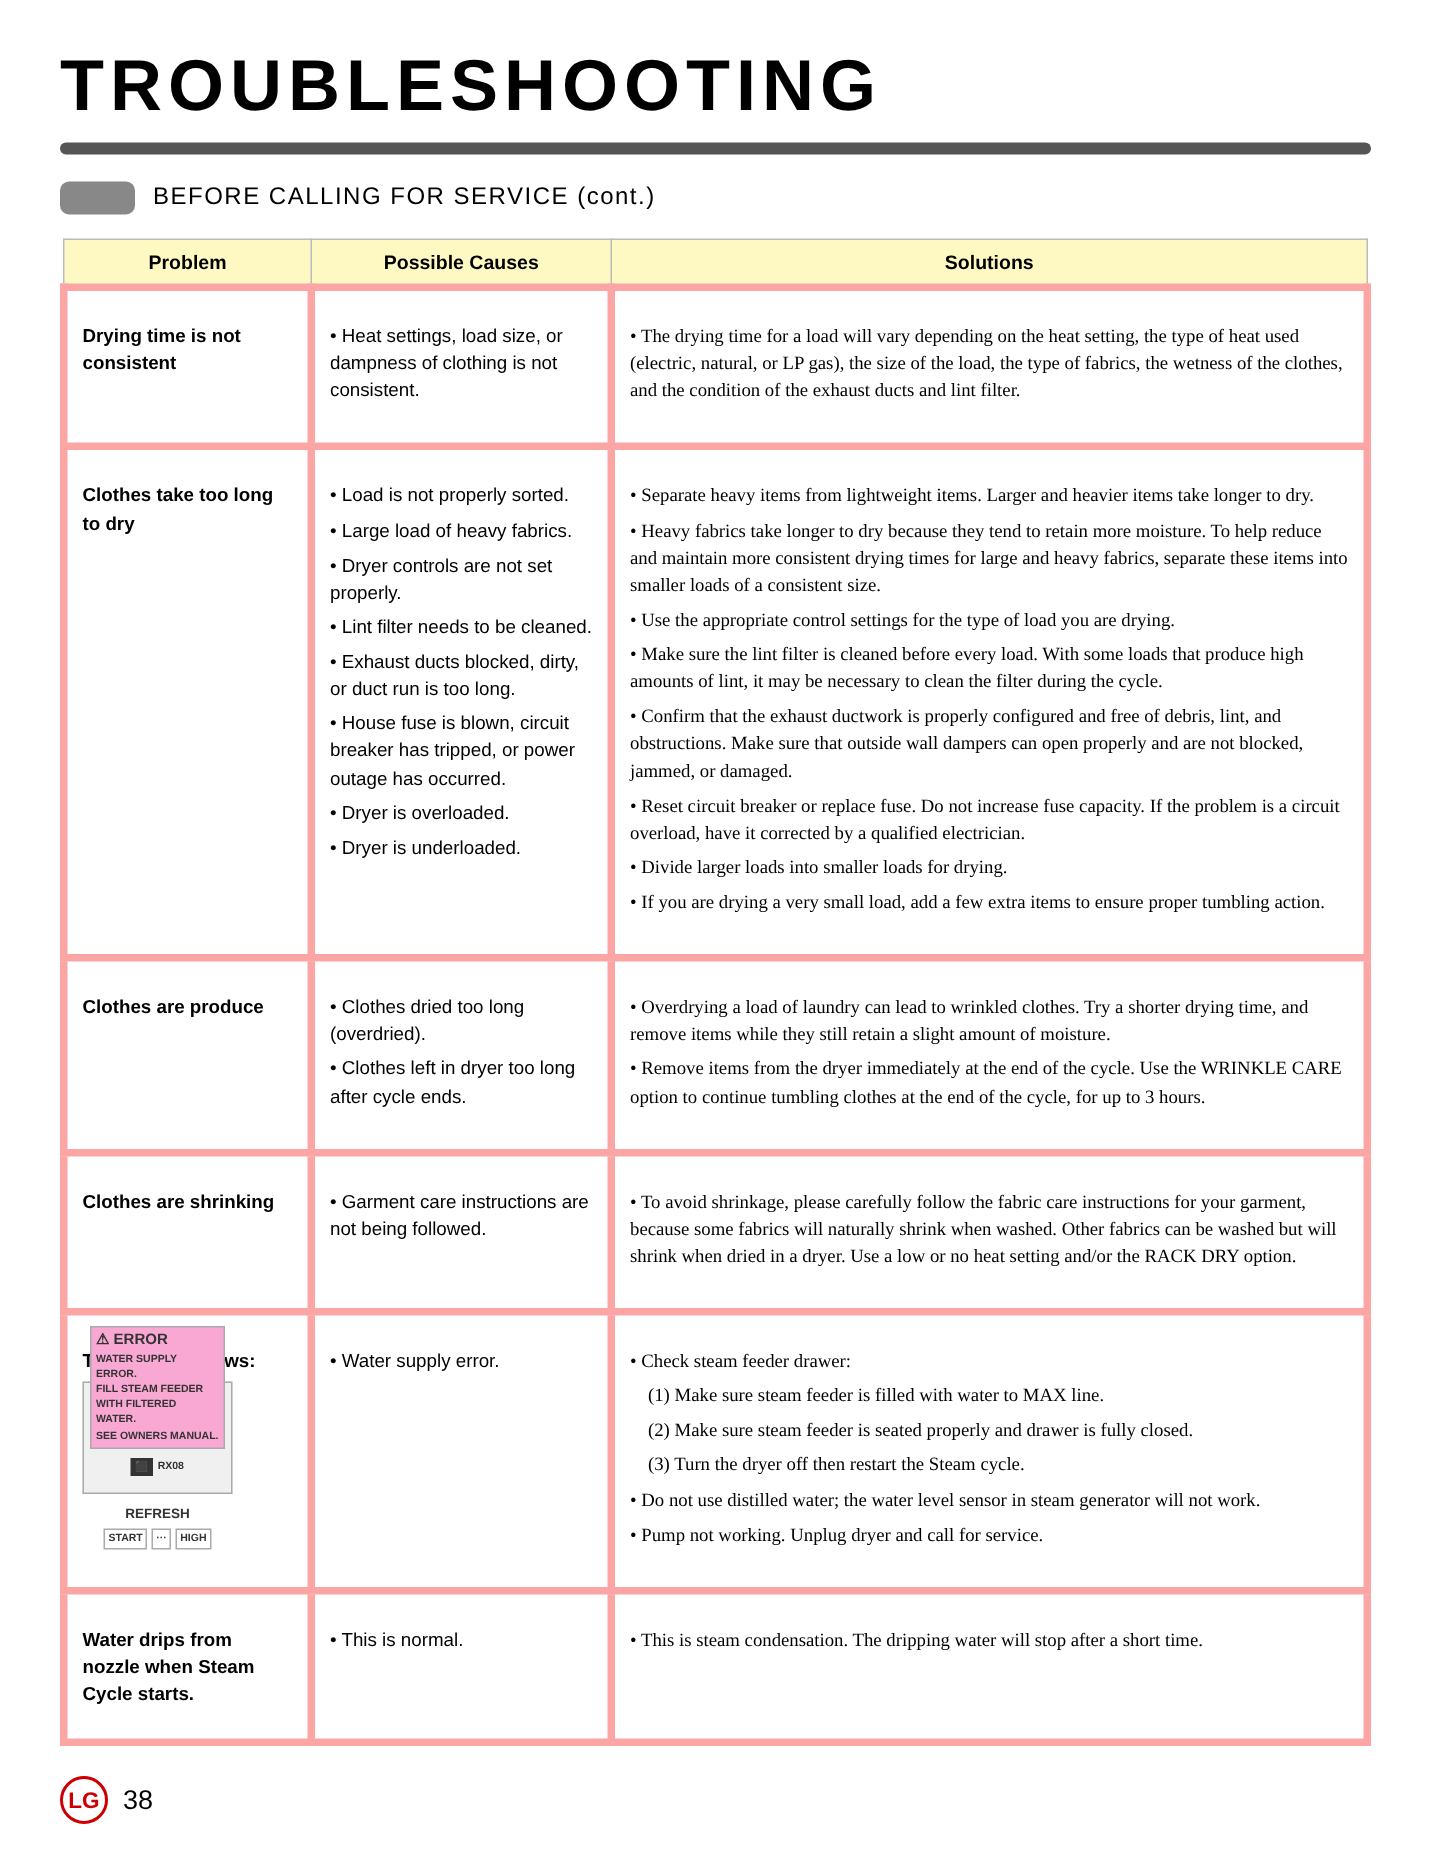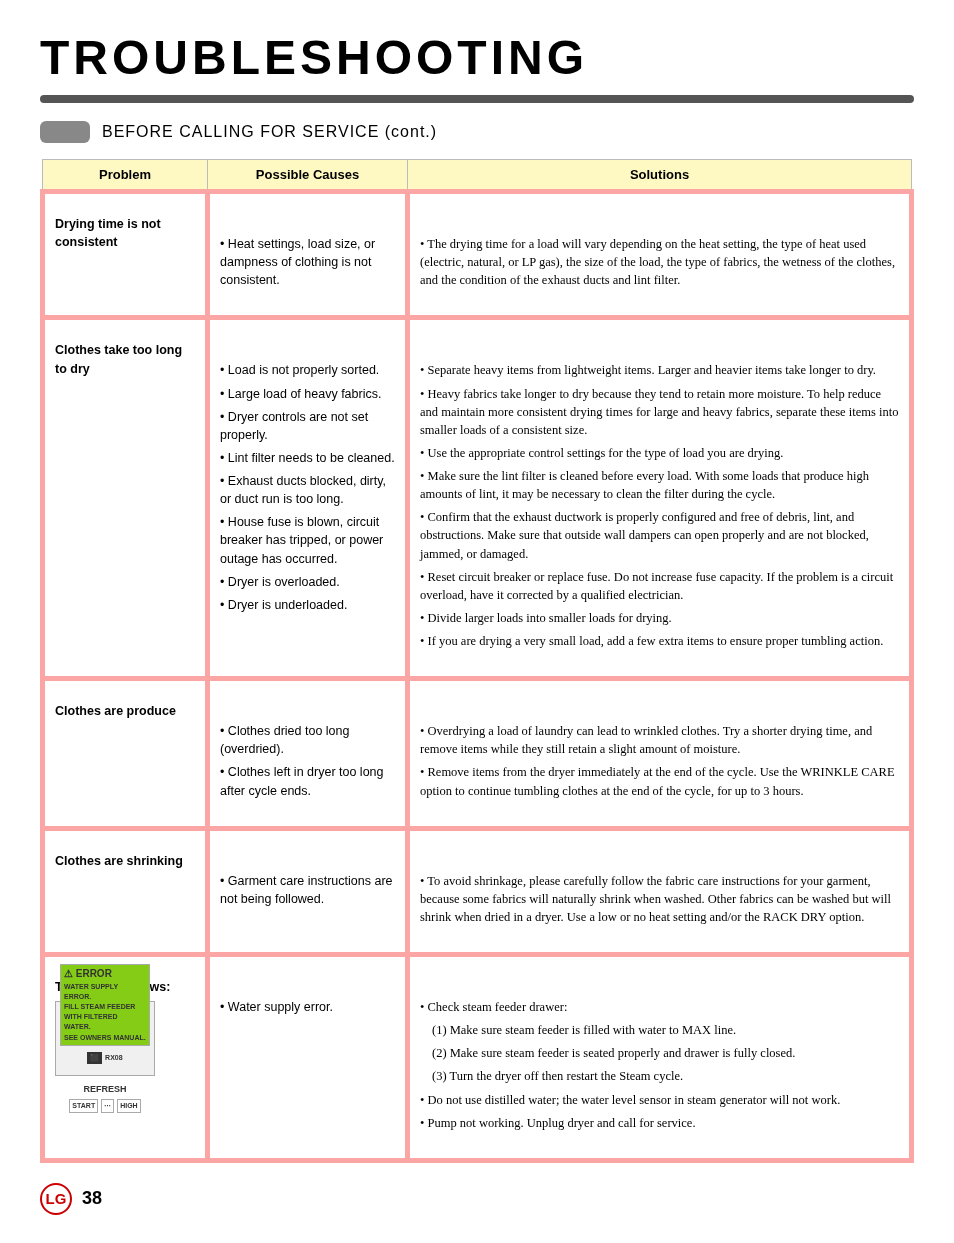--- a/index.html
+++ b/index.html
@@ -73,21 +73,20 @@
     }
     .causes-cell {
       width: 200px;
     }
     .solutions-cell {
       width: auto;
     }
     ul.causes-list, ul.solutions-list {
       list-style: none;
       padding: 0;
-      margin-top: 20px;
     }
     ul.causes-list li::before {
       content: "• ";
     }
     ul.causes-list li {
       margin-bottom: 5px;
     }
     ul.solutions-list li::before {
       content: "• ";
     }
@@ -109,21 +108,21 @@
       background: #f0f0f0;
       display: flex;
       flex-direction: column;
       align-items: center;
       justify-content: center;
       font-size: 9px;
       color: #333;
       padding: 4px;
     }
     .display-image .error-header {
-      background: #84cc16;
+      background: #f9a8d4;
       border: 1px solid #aaa;
       width: 90px;
       padding: 2px 3px;
       font-size: 8px;
       margin-bottom: 3px;
     }
     .display-image .error-icon {
       font-size: 10px;
       font-weight: bold;
     }
@@ -157,21 +156,21 @@
       display: flex;
       align-items: center;
       justify-content: center;
       color: #c00;
       font-size: 15px;
       font-weight: bold;
       margin-right: 10px;
     }
     .page-number {
       font-size: 18px;
-      font-weight: bold;
+      font-weight: normal;
     }
   </style>
 </head>
 <body>
 
 <h1 class="page-title">TROUBLESHOOTING</h1>
 <div class="title-bar"></div>
 
 <div class="section-header">
   <div class="section-tag"></div>
@@ -293,19 +292,32 @@
           <li>Check steam feeder drawer:</li>
           <li class="sub-item">(1) Make sure steam feeder is filled with water to MAX line.</li>
           <li class="sub-item">(2) Make sure steam feeder is seated properly and drawer is fully closed.</li>
           <li class="sub-item">(3) Turn the dryer off then restart the Steam cycle.</li>
           <li>Do not use distilled water; the water level sensor in steam generator will not work.</li>
           <li>Pump not working. Unplug dryer and call for service.</li>
         </ul>
       </td>
     </tr>
 
+    <tr>
+      <td class="problem-cell">Water drips from nozzle when Steam Cycle starts.</td>
+      <td class="causes-cell">
+        <ul class="causes-list">
+          <li>This is normal.</li>
+        </ul>
+      </td>
+      <td class="solutions-cell">
+        <ul class="solutions-list">
+          <li>This is steam condensation. The dripping water will stop after a short time.</li>
+        </ul>
+      </td>
+    </tr>
   </tbody>
 </table>
 
 <div class="footer">
   <div class="lg-logo">LG</div>
   <span class="page-number">38</span>
 </div>
 
 </body></html>

